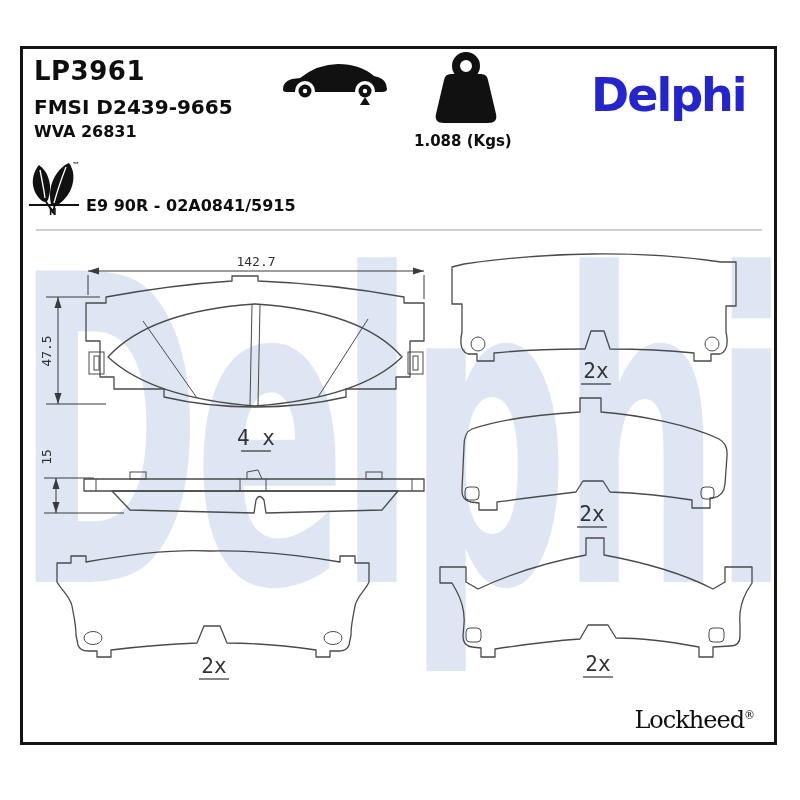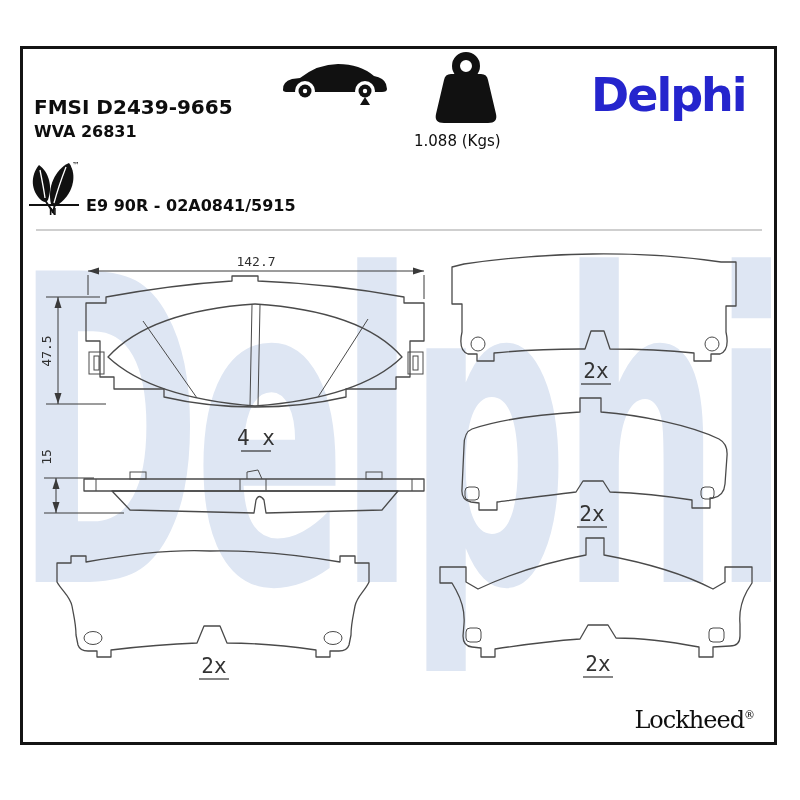--- a/index.html
+++ b/index.html
@@ -4,21 +4,21 @@
 <style>
   html,body{margin:0;padding:0;background:#fff;}
   .page{position:relative;width:800px;height:800px;background:#ffffff;overflow:hidden;
         font-family:"DejaVu Sans","Liberation Sans",sans-serif;color:#0e0e0e;}
   .frame{position:absolute;left:20px;top:46px;width:751px;height:693px;border:3px solid #141414;z-index:3;pointer-events:none;}
   .abs{position:absolute;}
   .part-number{left:34px;top:56px;font-size:26px;font-weight:bold;letter-spacing:.5px;z-index:4;}
   .fmsi{left:34px;top:95px;font-size:20px;font-weight:bold;z-index:4;}
   .wva{left:34px;top:122px;font-size:16px;font-weight:bold;z-index:4;}
   .approval{left:86px;top:196px;font-size:16px;font-weight:bold;z-index:4;}
-  .weight-caption{left:414px;top:132px;font-size:15px;font-weight:normal;z-index:4;}
+  .weight-caption{left:414px;top:132px;font-size:15px;font-weight:bold;z-index:4;}
   .delphi-logo{left:591px;top:68px;font-size:46px;font-weight:bold;letter-spacing:-2px;color:#2525cd;z-index:4;}
   .divider{left:36px;top:229px;width:726px;height:2px;background:#cfcfcf;z-index:2;}
   .watermark{left:15px;top:185px;font-size:225px;font-weight:bold;letter-spacing:-8px;color:#dee6f3;
              transform:scaleY(1.9);transform-origin:0 0;white-space:nowrap;z-index:1;}
   .lockheed{right:46px;top:706px;font-family:"DejaVu Serif","Liberation Serif",serif;
             font-weight:normal;font-size:24px;letter-spacing:-1px;z-index:4;}
   .lockheed sup{font-size:11px;}
   svg.layer{position:absolute;left:0;top:0;z-index:2;}
   .ol{fill:none;stroke:#4a4a4a;stroke-width:1.3;stroke-linejoin:round;}
   .thin{fill:none;stroke:#4a4a4a;stroke-width:1;}
@@ -30,20 +30,21 @@
 </style>
 </head>
 <body>
 
 <div class="page">
 
   <div class="abs watermark">Delphi</div>
 
   <div class="frame"></div>
 
+  <div class="abs part-number">LP3961</div>
   <div class="abs fmsi">FMSI D2439-9665</div>
   <div class="abs wva">WVA 26831</div>
   <div class="abs approval">E9 90R - 02A0841/5915</div>
   <div class="abs weight-caption">1.088 (Kgs)</div>
   <div class="abs delphi-logo">Delphi</div>
   <div class="abs divider"></div>
 
   <svg class="layer" style="left:280px;top:54px;z-index:4" width="110" height="52" viewBox="0 0 110 52">
     <path fill="#111" d="M3,36 Q2,28 12,25 L20,24 Q38,10 58,10 Q80,10 94,22 Q104,24 106,30 L107,35 Q107,38 102,38 L8,38 Q3,38 3,36 Z"></path>
     <circle cx="25" cy="37" r="10" fill="#fff"></circle>

